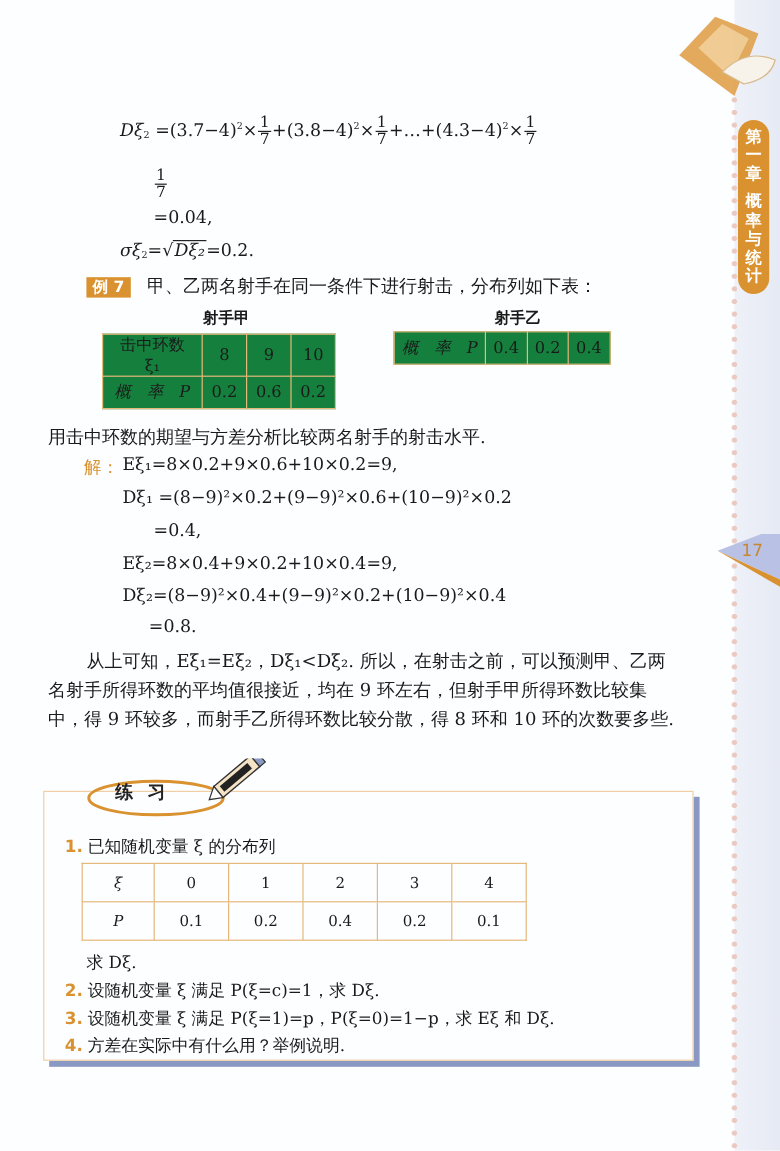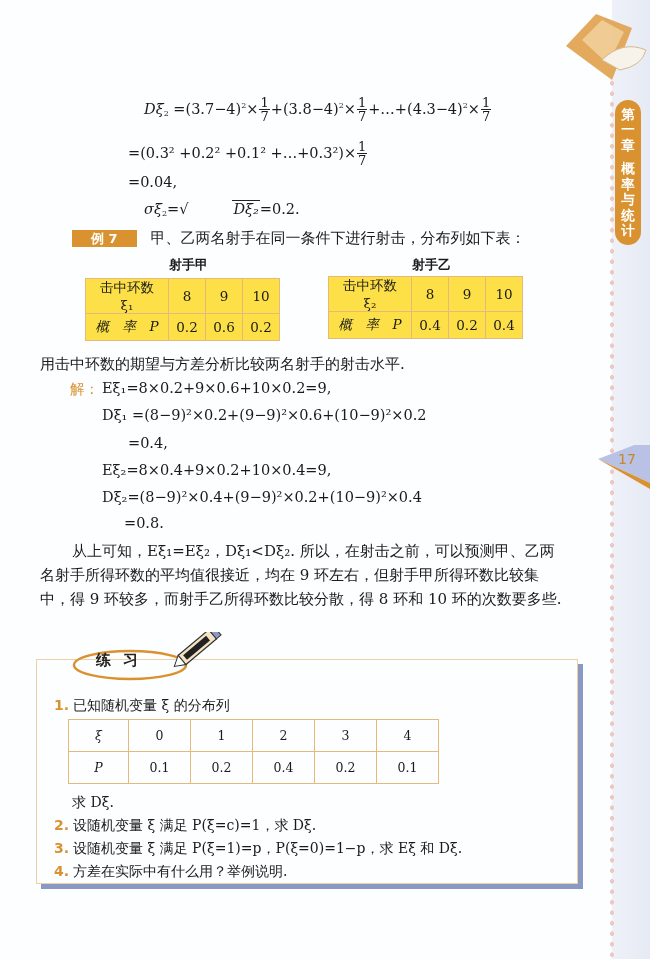--- a/index.html
+++ b/index.html
@@ -27,35 +27,35 @@
   }
   .chapter-tab span { display:block; }
   .chapter-tab .gap { height:8px; }
   .page-num-wrap { position:absolute; left:598px; top:445px; width:52px; height:46px; }
   .page-num {
     position:absolute; left:618px; top:451px; font-family:"DejaVu Sans",sans-serif;
     font-size:14px; color:#c8862d;
   }
 
   .line { position:absolute; white-space:nowrap; font-size:14.5px; }
-  .it { font-style:italic;margin-left:44px; }
+  .it { font-style:italic; }
   sub { font-size:8px; vertical-align:-2px; }
   sup { font-size:8px; vertical-align:6px; }
   .frac { display:inline-block; vertical-align:middle; text-align:center; font-size:13px; line-height:13px; margin:0 1px; }
   .frac .num { display:block; border-bottom:1px solid #222; padding:0 1px; }
   .frac .den { display:block; }
   .sqrt { border-top:1px solid #222; padding:0 1px; }
 
   .ex-badge {
     display:inline-block; background:#d9922f; color:#fff; font-family:"DejaVu Sans",sans-serif;
-    font-weight:bold; font-size:13px; padding:0 19px; height:17px; line-height:17px; margin-right:14px;
+    font-weight:bold; font-size:13px; padding:0 5px; height:17px; line-height:17px; margin-right:14px;
   }
   .orange-label { color:#d9922f; }
 
-  table.dist { border-collapse:collapse; position:absolute; font-size:13.5px; background:#fde047; }
+  table.dist { border-collapse:collapse; position:absolute; font-size:13.5px; background:#15803d; }
   table.dist td { border:1.5px solid #e5b97a; text-align:center; height:26px; padding:0 6px; }
   .tbl-title { position:absolute; font-family:"DejaVu Sans",sans-serif; font-weight:bold; font-size:13px; }
 
   .practice-box {
     position:absolute; left:36px; top:659px; width:540px; height:223px;
     background:#fdfeff; border:1px solid #f0cfa7;
     box-shadow:5px 5px 0 #8a98c4;
   }
   .practice-title-wrap { position:absolute; left:70px; top:632px; width:160px; height:60px; }
   .practice-title {
@@ -92,21 +92,21 @@
   <polygon points="0,14 52,-6 52,38" fill="#b9c2e4"></polygon>
   <polygon points="0,14 52,38 52,44" fill="#d9922f"></polygon>
 </svg>
 <div class="page-num">17</div>
 
 <div class="line" style="left:100px;top:96px;">
   <span class="it">Dξ</span><sub>2</sub>
   <span>=(3.7−4)</span><sup>2</sup><span>×</span><span class="frac"><span class="num">1</span><span class="den">7</span></span><span>+(3.8−4)</span><sup>2</sup><span>×</span><span class="frac"><span class="num">1</span><span class="den">7</span></span><span>+…+(4.3−4)</span><sup>2</sup><span>×</span><span class="frac"><span class="num">1</span><span class="den">7</span></span>
 </div>
 <div class="line" style="left:128px;top:140px;">
-  <span>=(0.3² +0.2² +0.1² +…+0.3²)×</span><span class="frac"><span class="num">1</span><span class="den">7</span></span>
+  <span class="frac"><span class="num">1</span><span class="den">7</span></span>
 </div>
 <div class="line" style="left:128px;top:174px;">=0.04,</div>
 <div class="line" style="left:100px;top:201px;">
   <span class="it">σξ</span><sub>2</sub><span>=</span>√<span class="sqrt it">Dξ₂</span><span>=0.2.</span>
 </div>
 
 <div class="line" style="left:72px;top:229px;font-size:15px;">
   <span class="ex-badge">例 7</span><span>甲、乙两名射手在同一条件下进行射击，分布列如下表：</span>
 </div>
 
@@ -124,26 +124,20 @@
     <td>0.2</td>
     <td>0.6</td>
     <td>0.2</td>
   </tr>
 </tbody>
   </table>
 
 <div class="tbl-title" style="left:412px;top:256px;">射手乙</div>
 <table class="dist" style="left:328px;top:276px;">
   <tbody>
-      <tr>
-    <td style="width:70px;">击中环数 ξ₂</td>
-    <td style="width:24px;">8</td>
-    <td style="width:24px;">9</td>
-    <td style="width:24px;">10</td>
-  </tr>
   <tr>
     <td class="it">概　率　P</td>
     <td>0.4</td>
     <td>0.2</td>
     <td>0.4</td>
   </tr>
 </tbody>
   </table>
 
 <div class="line" style="left:40px;top:355px;font-size:15px;text-align:center;">用击中环数的期望与方差分析比较两名射手的射击水平.</div>

